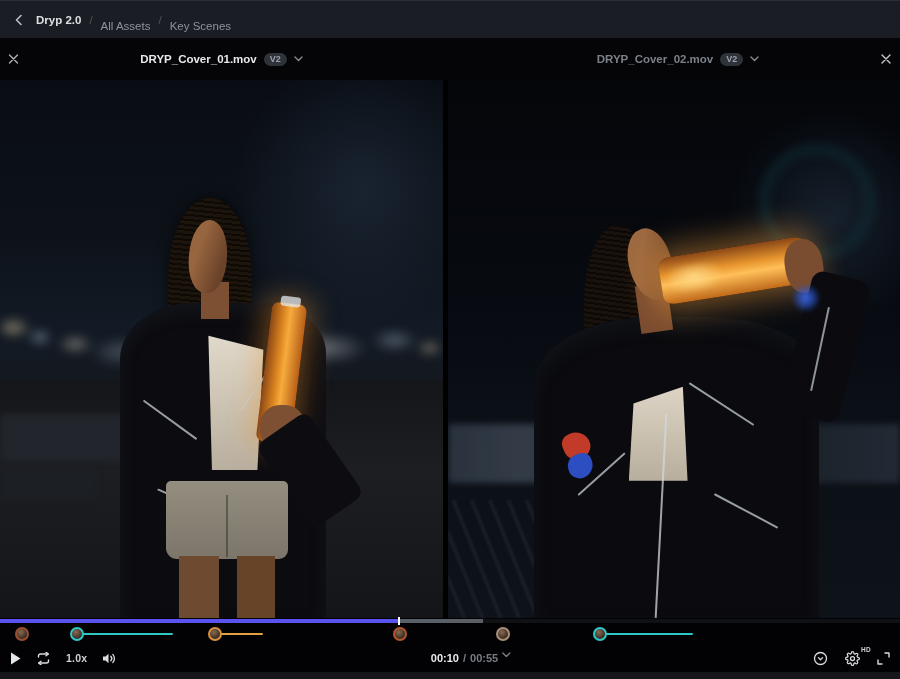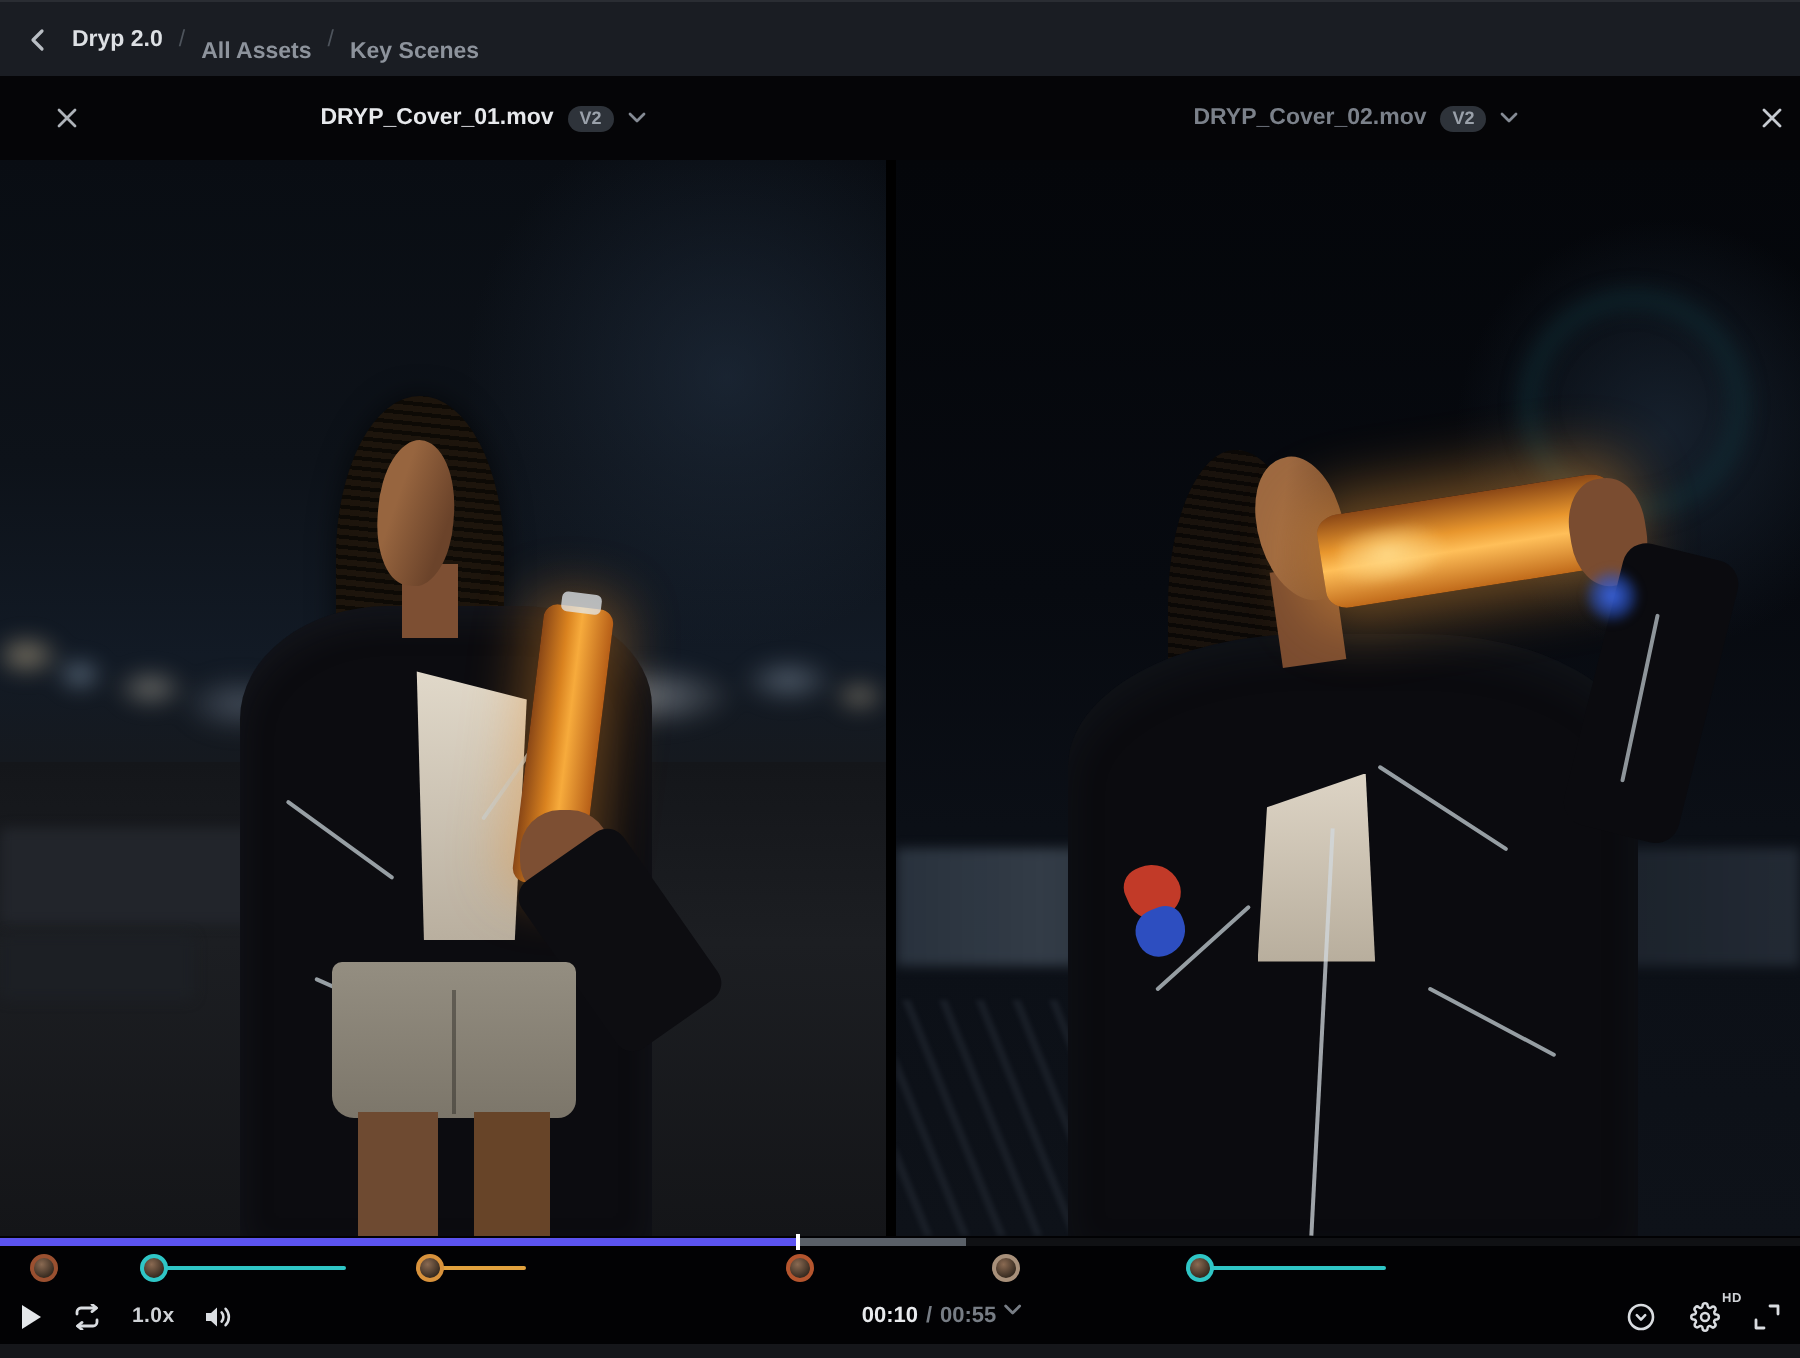--- a/index.html
+++ b/index.html
@@ -6,27 +6,27 @@
   .app{position:relative;width:900px;height:679px;background:#a16207;overflow:hidden;
        font-family:"Liberation Sans",sans-serif;-webkit-font-smoothing:antialiased;}
 
   
   .crumbbar{position:absolute;top:0;left:0;width:900px;height:38px;background:#1a1d23;
             display:flex;align-items:center;padding:0 14px;box-sizing:border-box;gap:12px;
             border-top:1px solid #2a2d33;}
   .crumbs{display:flex;align-items:center;gap:8px;font-size:11.5px;}
   .crumb-root{color:#dde0e4;font-weight:700;}
   .crumb-sep{color:#4e545c;}
-  .crumb{color:#8d939c;font-weight:700;margin-top:12px;}
+  .crumb{color:#8d939c;font-weight:400;margin-top:12px;}
   .icon-btn{background:none;border:none;padding:0;cursor:pointer;display:flex;align-items:center;justify-content:center;}
 
   
   .cmp-header{position:absolute;top:38px;left:0;width:900px;height:42px;background:#050507;}
   .cmp-half{position:absolute;top:0;height:42px;display:flex;align-items:center;justify-content:center;}
-  .cmp-left{left:0;width:443px;margin-left:20px;}
+  .cmp-left{left:0;width:443px;}
   .cmp-right{left:452px;width:452px;}
   .cmp-underline{position:absolute;left:0;top:78px;width:443px;height:2px;background:#3b46b0;}
   .title-group{display:flex;align-items:center;gap:7px;cursor:pointer;}
   .cmp-title{font-size:11.5px;}
   .cmp-left .cmp-title{color:#e7e9ec;font-weight:700;}
   .cmp-right .cmp-title{color:#7b818a;font-weight:600;}
   .ver-badge{background:#2e333a;color:#9aa1aa;font-size:9px;font-weight:700;
              padding:2px 6px;border-radius:8px;line-height:1;}
   .hdr-close-left{position:absolute;left:8px;top:50%;transform:translateY(-50%);}
   .hdr-close-right{position:absolute;right:12px;top:50%;transform:translateY(-50%);}

